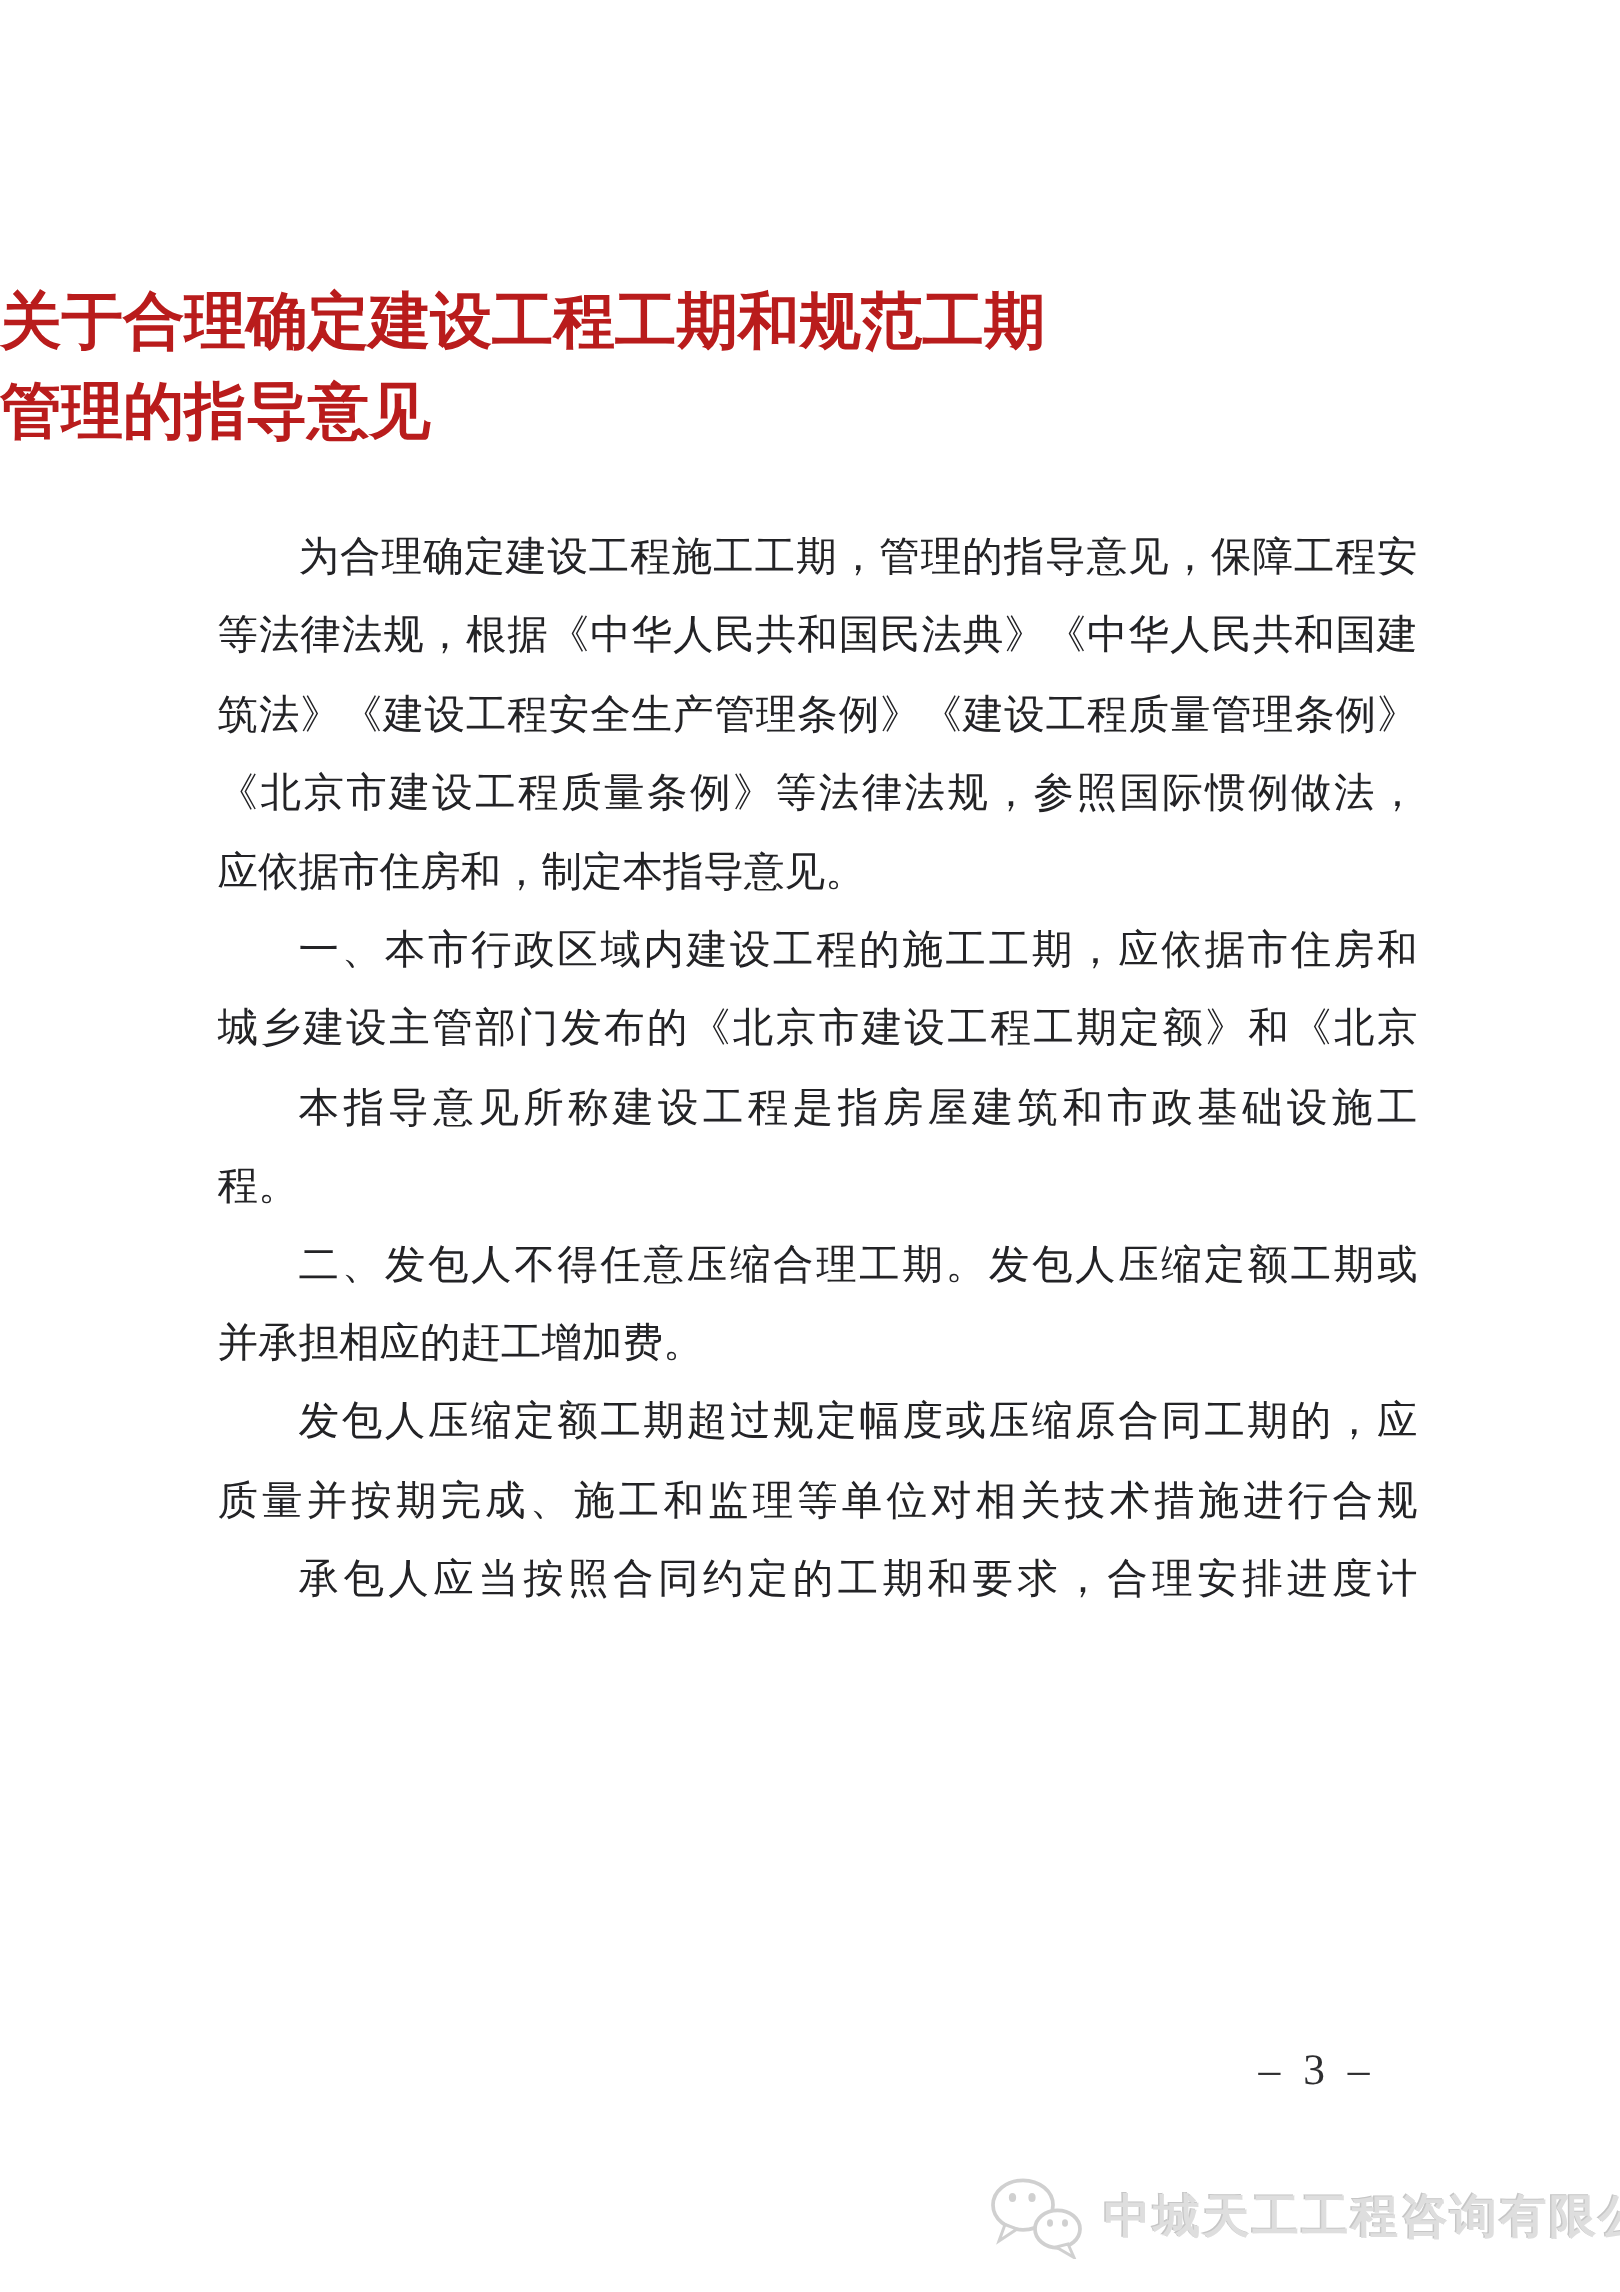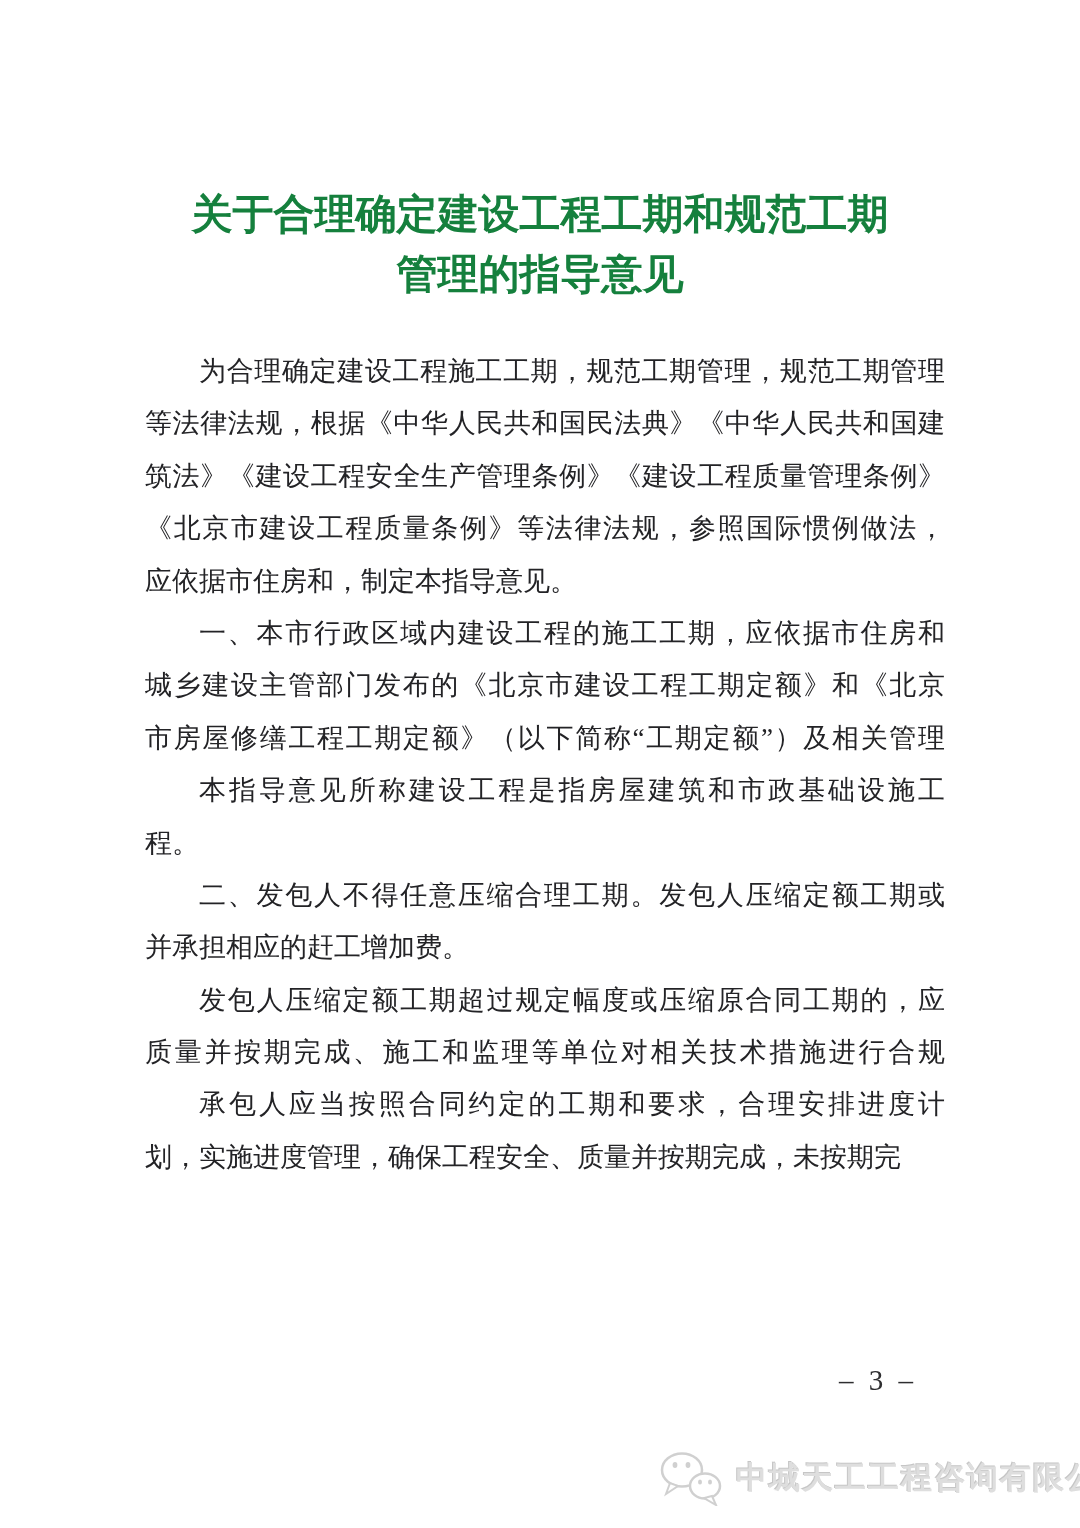--- a/index.html
+++ b/index.html
@@ -14,25 +14,25 @@
     background: #ffffff;
     overflow: hidden;
     font-family: "Liberation Serif", serif;
   }
   .doc-title {
     position: absolute;
     top: 184px;
     left: 0;
     width: 1080px;
     margin: 0;
-    text-align: center;
+    text-align: left;
     font-size: 41px;
     font-weight: 700;
     line-height: 60px;
-    color: #15803d;
+    color: #b91c1c;
     letter-spacing: 0px;
   }
   .doc-title .title-line { display: block; }
   .doc-body {
     position: absolute;
     top: 345px;
     left: 145px;
     width: 800px;
     font-size: 27px;
     color: #232326;
@@ -86,36 +86,34 @@
 
 <div class="page">
 
   <h1 class="doc-title">
     <span class="title-line">关于合理确定建设工程工期和规范工期</span>
     <span class="title-line">管理的指导意见</span>
   </h1>
 
   <div class="doc-body" id="doc-body">
 
-  <div class="line indent">为合理确定建设工程施工工期，规范工期管理，规范工期管理</div>
+  <div class="line indent">为合理确定建设工程施工工期，管理的指导意见，保障工程安</div>
       <div class="line">等法律法规，根据《中华人民共和国民法典》《中华人民共和国建</div>
       <div class="line">筑法》《建设工程安全生产管理条例》《建设工程质量管理条例》</div>
       <div class="line">《北京市建设工程质量条例》等法律法规，参照国际惯例做法，</div>
       <div class="line end">应依据市住房和，制定本指导意见。</div>
       <div class="line indent">一、本市行政区域内建设工程的施工工期，应依据市住房和</div>
       <div class="line">城乡建设主管部门发布的《北京市建设工程工期定额》和《北京</div>
-      <div class="line">市房屋修缮工程工期定额》（以下简称“工期定额”）及相关管理</div>
       <div class="line indent">本指导意见所称建设工程是指房屋建筑和市政基础设施工</div>
       <div class="line end">程。</div>
       <div class="line indent">二、发包人不得任意压缩合理工期。发包人压缩定额工期或</div>
       <div class="line end">并承担相应的赶工增加费。</div>
       <div class="line indent">发包人压缩定额工期超过规定幅度或压缩原合同工期的，应</div>
       <div class="line">质量并按期完成、施工和监理等单位对相关技术措施进行合规</div>
       <div class="line indent">承包人应当按照合同约定的工期和要求，合理安排进度计</div>
-      <div class="line end">划，实施进度管理，确保工程安全、质量并按期完成，未按期完</div>
     </div>
 
   <div class="page-number">– 3 –</div>
 
   <div class="footer-watermark">
     <span class="wechat-icon">
       <svg width="66" height="56" viewBox="0 0 66 56" xmlns="http://www.w3.org/2000/svg">
         <ellipse cx="24" cy="20" rx="20" ry="16.5" fill="#ffffff" stroke="#cccccc" stroke-width="2.5"></ellipse>
         <path d="M12 33 L8 44 L20 36 Z" fill="#ffffff" stroke="#cccccc" stroke-width="2"></path>
         <ellipse cx="17" cy="15" rx="2.4" ry="3" fill="#cccccc"></ellipse>

